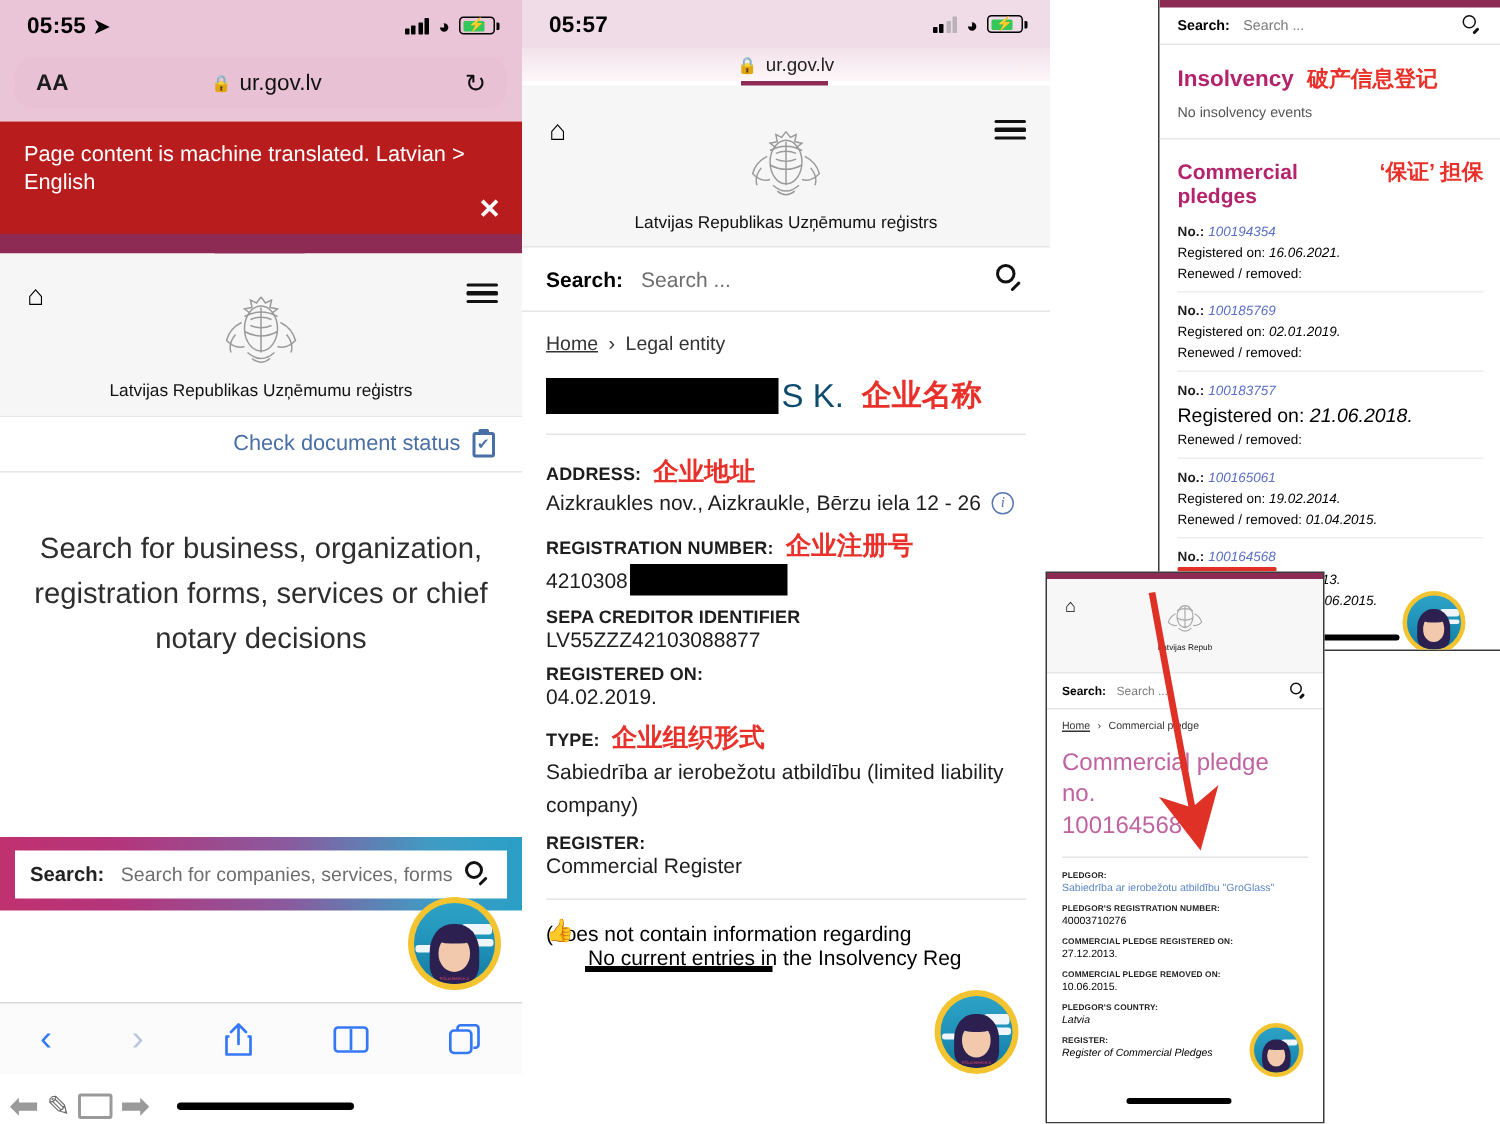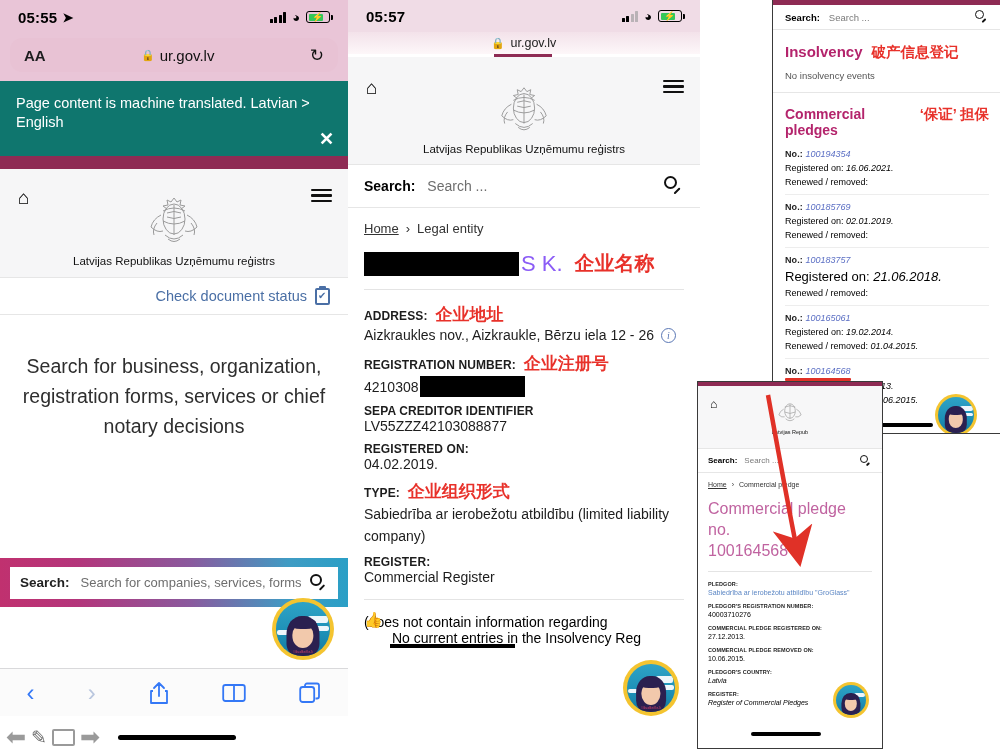--- a/index.html
+++ b/index.html
@@ -31,21 +31,21 @@
 
   
   .urlbar { display:flex; align-items:center; justify-content:space-between;
             background:#e8c2d4; border-radius:12px; padding:0 14px; }
   .urlbar .aa { font-weight:600; color:#1c1c1e; }
   .urlbar .host { font-size:15px; color:#111; display:flex;align-items:center;gap:5px;}
   .urlbar .reload { font-size:17px; color:#111; }
   .lock { font-size:11px; }
 
   
-  .xlate { background:#0f766e; color:#fff; position:relative; }
+  .xlate { background:#b91c1c; color:#fff; position:relative; }
   .xlate .txt { font-size:14.5px; line-height:19px; padding:13px 16px 2px; }
   .xlate .close { position:absolute; right:14px; bottom:6px; font-size:18px; font-weight:bold; }
 
   
   .maroon-strip { background:#8e2b54; }
   .maroon-tab { background:#8e2b54; }
   .sitehead { background:#f6f6f7; position:relative; display:flex;
               flex-direction:column; align-items:center; }
   .home-ic { position:absolute; left:18px; top:18px; }
   .burger { position:absolute; right:16px; top:20px; display:flex;flex-direction:column;gap:3px;}
@@ -82,21 +82,21 @@
   .homeind { height:5px; background:#000; border-radius:3px; margin:0 auto; }
 
   
   .a11y { display:flex; align-items:center; gap:5px; }
   .a11y .ar { color:#9a9a9a; font-size:24px; }
 
   
   .bcrumb { color:#333; display:flex; gap:7px; align-items:center; }
   .bcrumb .hm { text-decoration:underline; }
   .redact { background:#000; display:inline-block; vertical-align:middle; }
-  .coname { color:#8b5cf6; }
+  .coname { color:#0c4a6e; }
   .cn-zh { color:#e8312a; font-weight:bold; }
   .field-lbl { font-weight:bold; color:#1d1d1d; letter-spacing:.1px; }
   .field-val { color:#1d1d1d; }
   .zh { color:#e8312a; font-weight:bold; }
   .info-i { display:inline-block; width:15px;height:15px;border:1.4px solid #5a77b5;
             border-radius:50%; color:#5a77b5; text-align:center; font-size:10px;
             line-height:13px; font-style:italic; font-family:"Liberation Serif",serif;}
   .hr { border-top:1px solid #e4e4e4; }
   .thumb { font-size:15px; }
 

